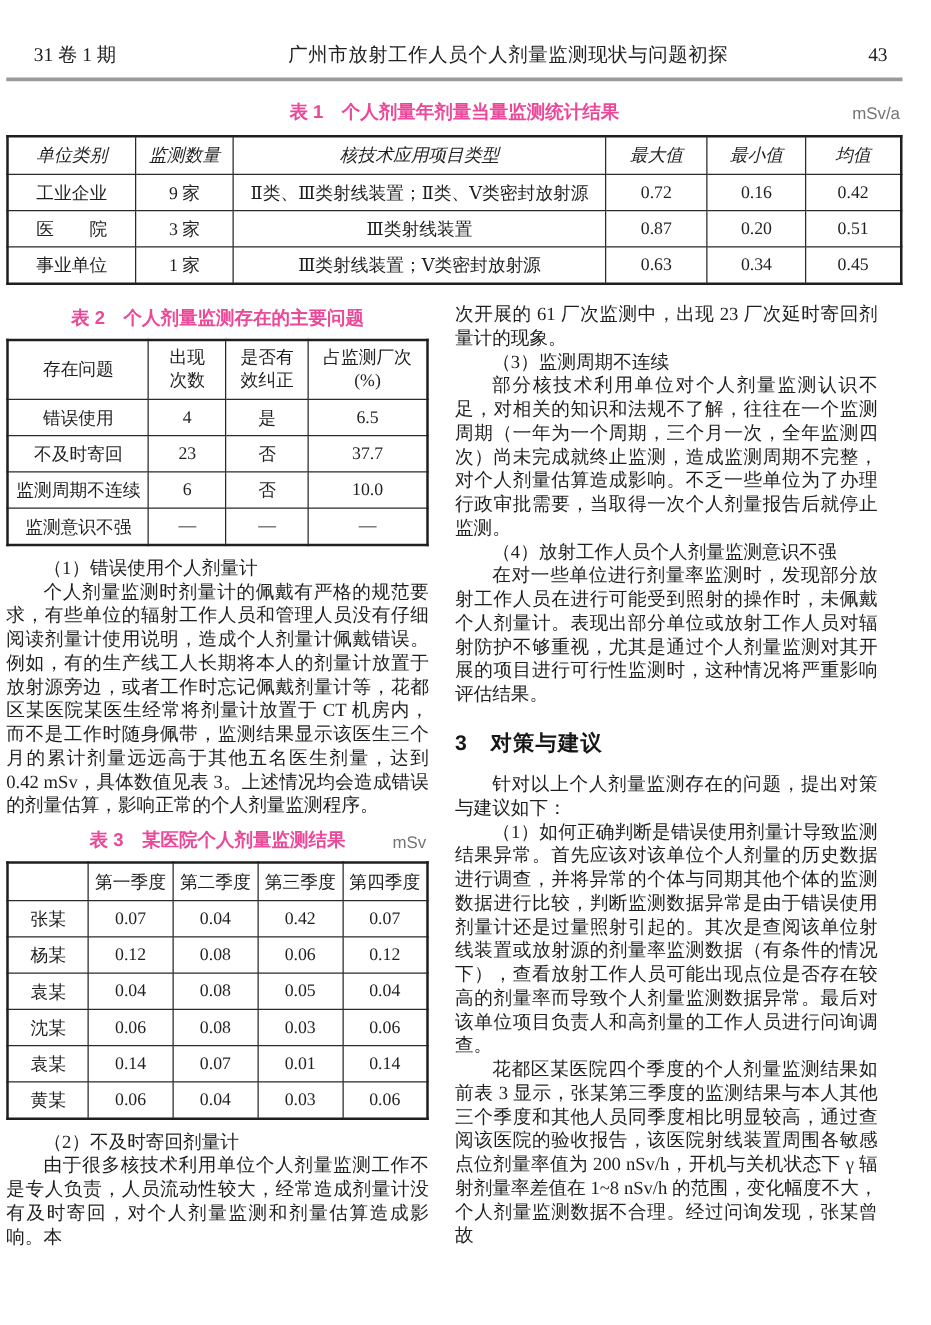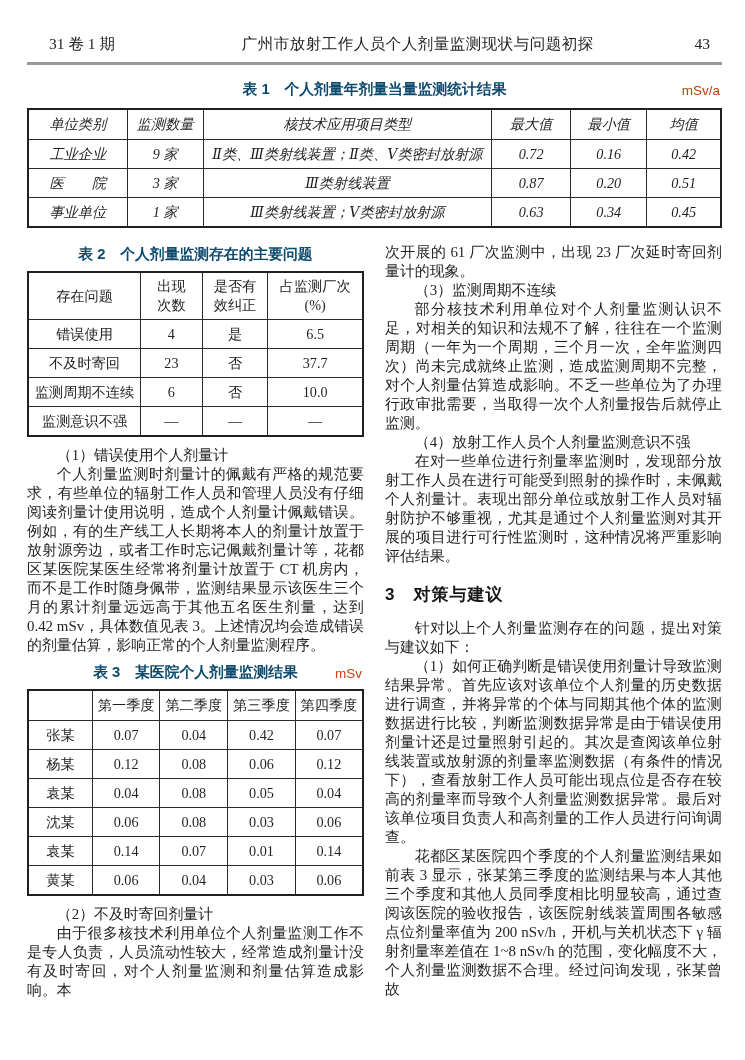--- a/index.html
+++ b/index.html
@@ -6,64 +6,64 @@
   body{
     width:745px;height:1060px;
     background:#ffffff;
     color:#222222;
     font-family:"Liberation Serif","DejaVu Serif",serif;
     overflow:hidden;
   }
   .page{
     box-sizing:border-box;
     width:745px;height:1060px;
-    padding:34px 23px 0 27px;
+    padding:34px 23px 0 5px;
     position:relative;
   }
   
   .runhead{
     display:grid;
     grid-template-columns:auto 1fr auto;
     align-items:baseline;
     font-size:15.5px;
     padding:0 12px 0 22px;
   }
   .runhead .title{text-align:center;letter-spacing:.5px;margin-left:26px;}
   .rule{height:3px;background:#9a9a9a;margin-top:7px;}
   
   .caption-row{position:relative;text-align:center;}
   .cap{
     font-family:"Liberation Sans","DejaVu Sans",sans-serif;
-    font-weight:700;font-size:14.8px;color:#0c4a6e;
+    font-weight:700;font-size:14.8px;color:#ec4899;
   }
   .unit{
     position:absolute;right:2px;bottom:1px;
     font-family:"Liberation Sans","DejaVu Sans",sans-serif;
-    font-weight:400;font-size:13.5px;color:#c2410c;
+    font-weight:400;font-size:13.5px;color:#737373;
   }
   .t1cap{margin:15px 0 9px;}
   
   table{
     width:100%;
     border-collapse:collapse;
     table-layout:fixed;
     border:2px solid #1f1f1f;
   }
   th,td{
     border:1px solid #2a2a2a;
     font-weight:400;
     text-align:center;
     vertical-align:middle;
     padding:0 3px;
     font-size:14.2px;
     color:#1f1f1f;
     overflow:hidden;
   }
   .t1 th{height:29px;font-style:italic;}
-  .t1 td{height:28px;font-style:italic;}
+  .t1 td{height:28px;}
   .t2 th{height:46px;white-space:pre-line;line-height:19px;}
   .t2 td{height:28px;}
   .t3 th{height:29px;}
   .t3 td{height:28px;}
   
   .cols{
     display:flex;
     gap:21px;
     margin-top:15px;
   }

